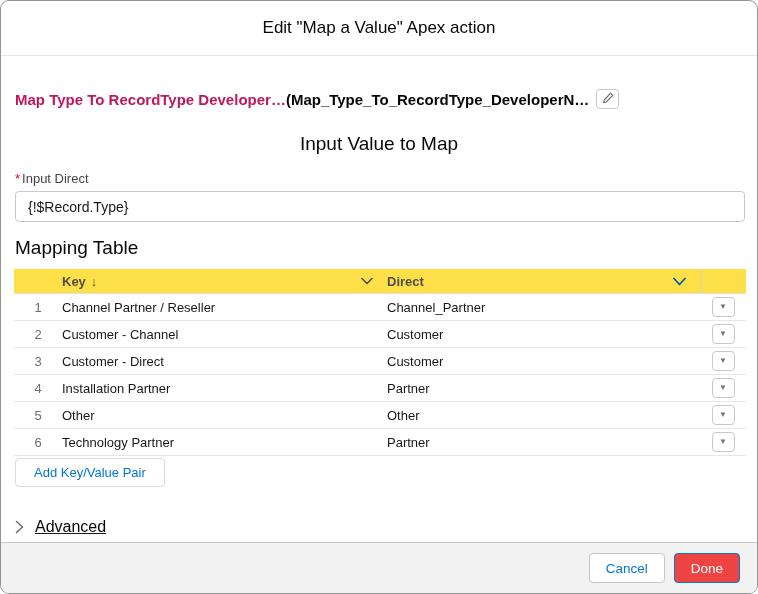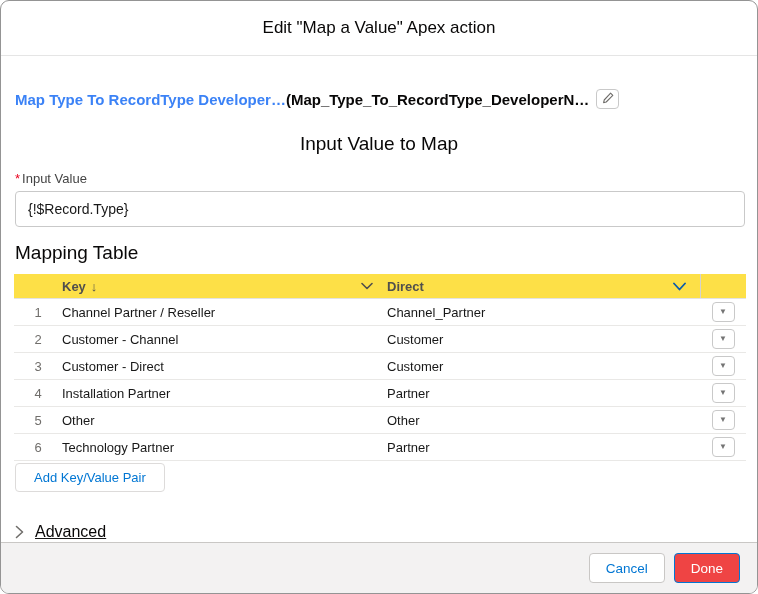--- a/index.html
+++ b/index.html
@@ -23,42 +23,42 @@
     border-bottom: 1px solid #e5e5e5;
   }
   .modal-title {
     font-size: 17px; font-weight: 400; color: #080707;
   }
   .content { padding: 0 14px; }
   .action-name-row {
     margin-top: 33px;
     display: flex; align-items: center;
   }
-  .action-label { font-size: 15px; font-weight: 700; color: #3b82f6; }
+  .action-label { font-size: 15px; font-weight: 700; color: #be185d; }
   .action-api-name { font-size: 15px; font-weight: 700; color: #080707; margin-left: 0; }
   .edit-btn {
     margin-left: 7px;
     width: 23px; height: 20px;
     background: #fff; border: 1px solid #c9c9c9; border-radius: 4px;
     display: inline-flex; align-items: center; justify-content: center;
     cursor: pointer; padding: 0;
   }
   .section-heading {
     font-size: 19px; font-weight: 400; color: #080707;
   }
   .h-input { margin-top: 24px; text-align: center; }
   .h-table { margin-top: 15px; }
   .field-label {
     margin-top: 16px;
     font-size: 13px; color: #444444;
   }
   .req { color: #ea001e; margin-right: 2px; }
   .text-input {
     margin-top: 5px;
-    width: 730px; height: 36px;
+    width: 730px; height: 31px;
     border: 1px solid #c9c9c9; border-radius: 4px;
     padding: 0 12px;
     font-family: "Liberation Sans", sans-serif;
     font-size: 14px; color: #181818;
     background: #fff;
     outline: none;
     display: block;
   }
   .table { margin-top: 10px; width: 732px; margin-left: -1px; }
   .thead {
@@ -143,21 +143,21 @@
           <svg width="12" height="12" viewBox="0 0 12 12">
               <path d="M8.6 1.2 L10.8 3.4 L4.2 10 L1.6 10.6 L2.2 8 Z" fill="none" stroke="#706e6b" stroke-width="1.1" stroke-linejoin="round"></path>
             </svg>
         </span>
       </button>
     </div>
 
     <div class="section-heading h-input">Input Value to Map</div>
 
     <div class="field-label">
-      <span class="req">*</span><span>Input Value</span>
+      <span class="req">*</span><span>Input Direct</span>
     </div>
 
     <input class="text-input" type="text" value="{!$Record.Type}" style="">
 
     <div class="section-heading h-table">Mapping Table</div>
 
     <div class="table">
 
       <div class="thead">
         <div class="col-num"></div>

